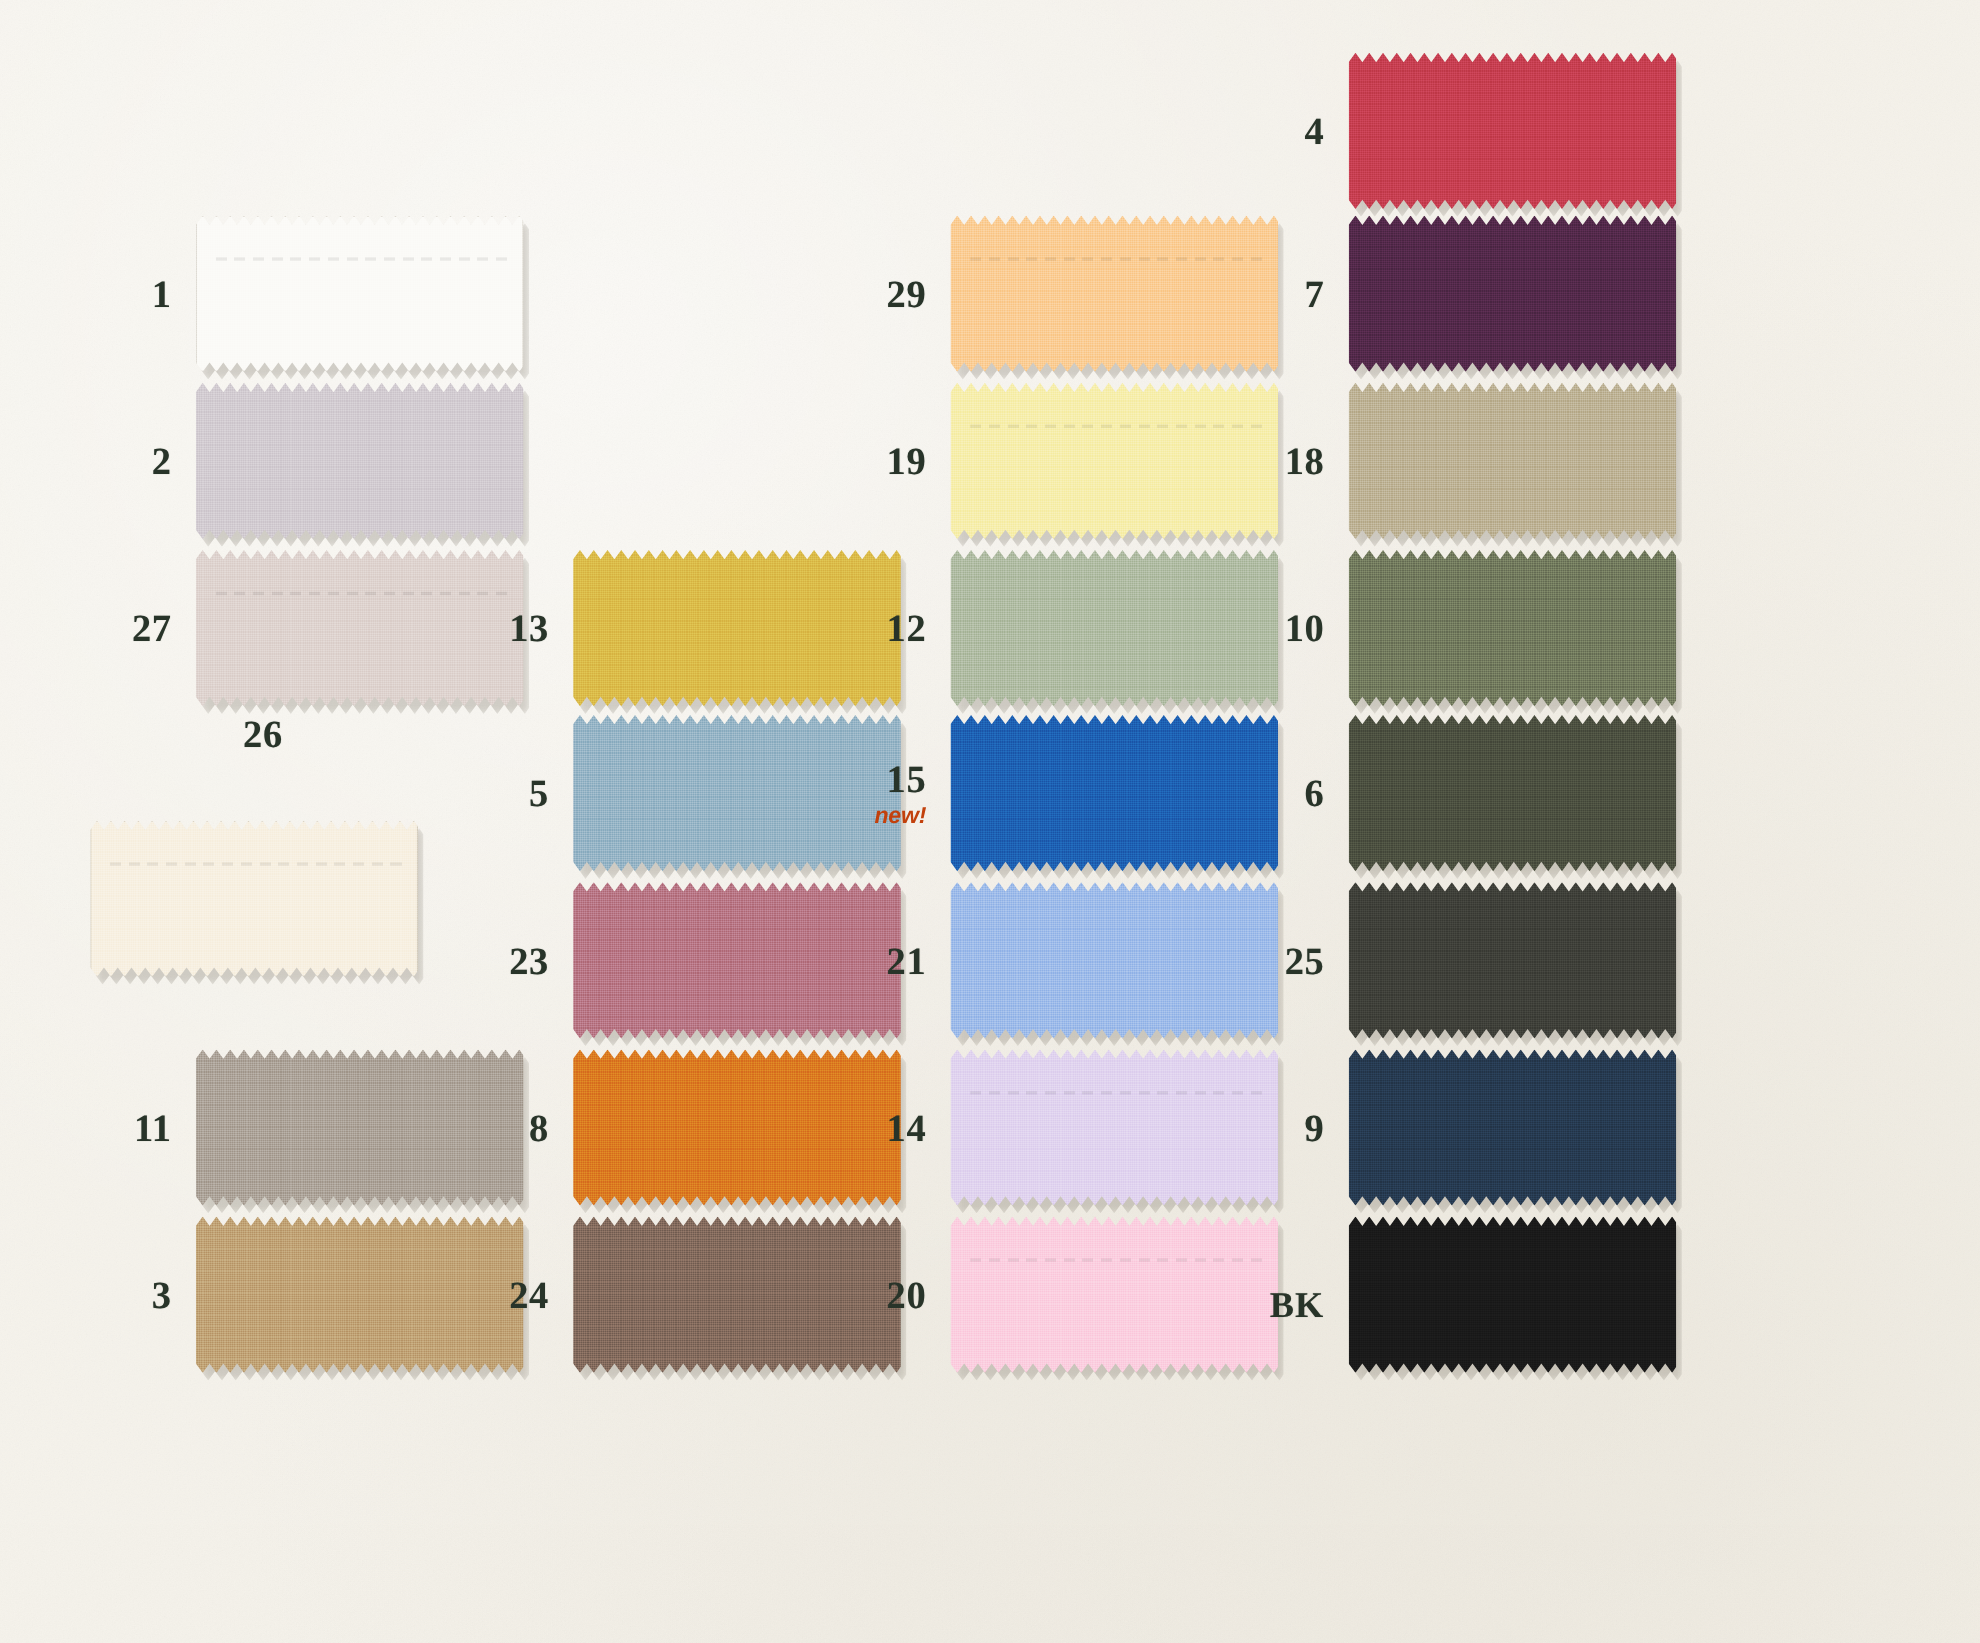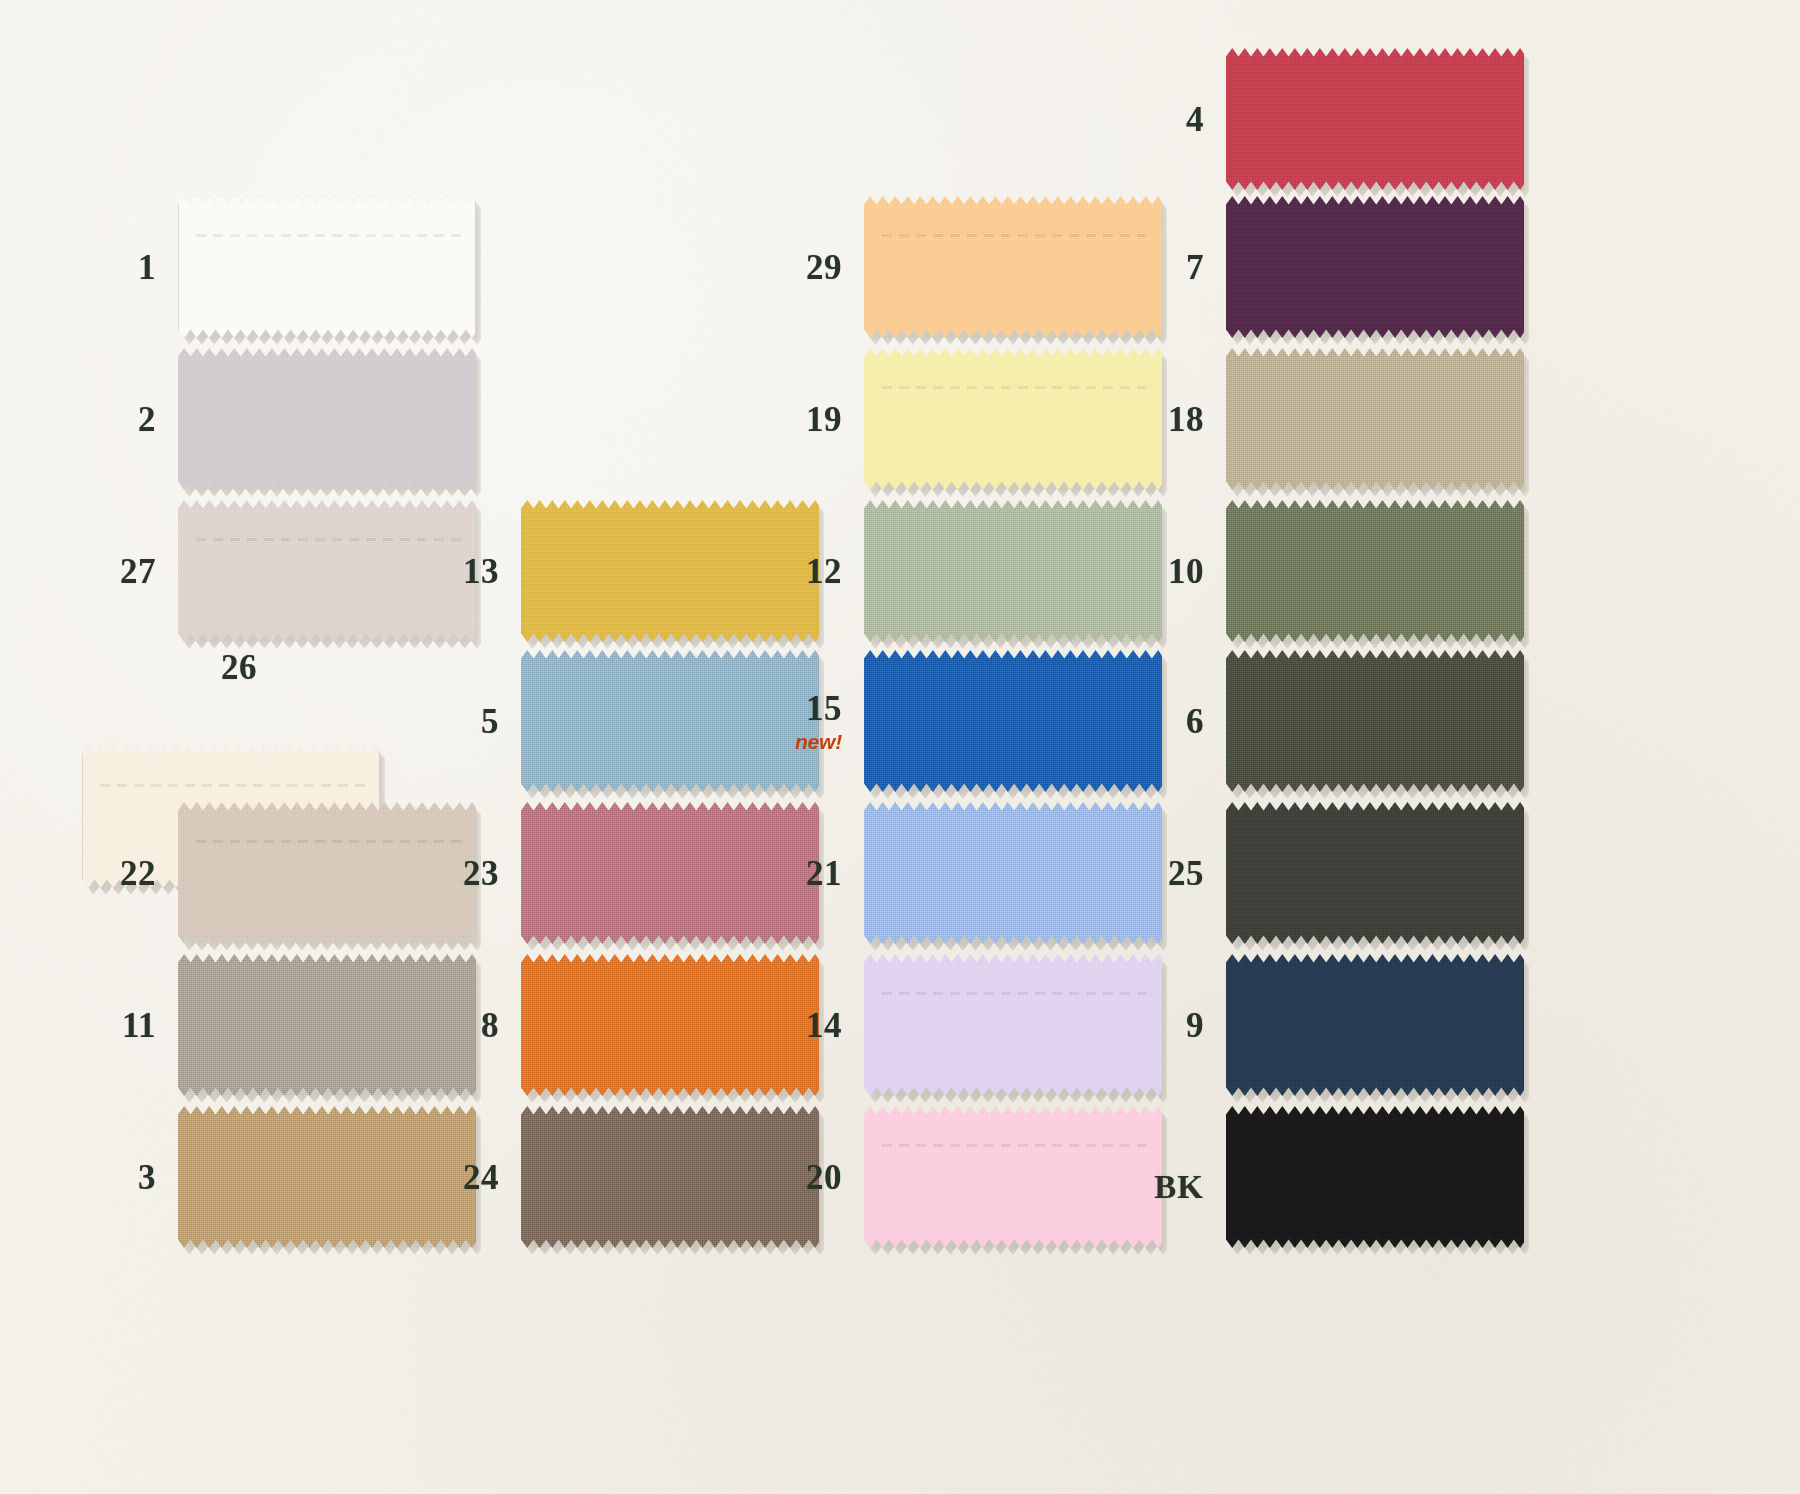--- a/index.html
+++ b/index.html
@@ -218,29 +218,20 @@
     </div>
     <div class="swatch-cell" style="left: 82px; top: 650px; flex-direction: column;">
       <div class="swatch-label-box">
         <span class="swatch-code">26</span>
       </div>
       <div class="swatch-chip-wrap">
         <div class="swatch-chip-shadow"></div>
         <div class="swatch-chip has-crease pale" style="background: rgb(247, 239, 223);"></div>
       </div>
     </div>
-    <div class="swatch-cell" style="left: 82px; top: 802px;">
-      <div class="swatch-label-box">
-        <span class="swatch-code">22</span>
-      </div>
-      <div class="swatch-chip-wrap">
-        <div class="swatch-chip-shadow"></div>
-        <div class="swatch-chip has-crease" style="background: rgb(211, 197, 182);"></div>
-      </div>
-    </div>
     <div class="swatch-cell" style="left: 82px; top: 954px;">
       <div class="swatch-label-box">
         <span class="swatch-code">11</span>
       </div>
       <div class="swatch-chip-wrap">
         <div class="swatch-chip-shadow"></div>
         <div class="swatch-chip" style="background: rgb(166, 156, 145);"></div>
       </div>
     </div>
     <div class="swatch-cell" style="left: 82px; top: 1106px;">

